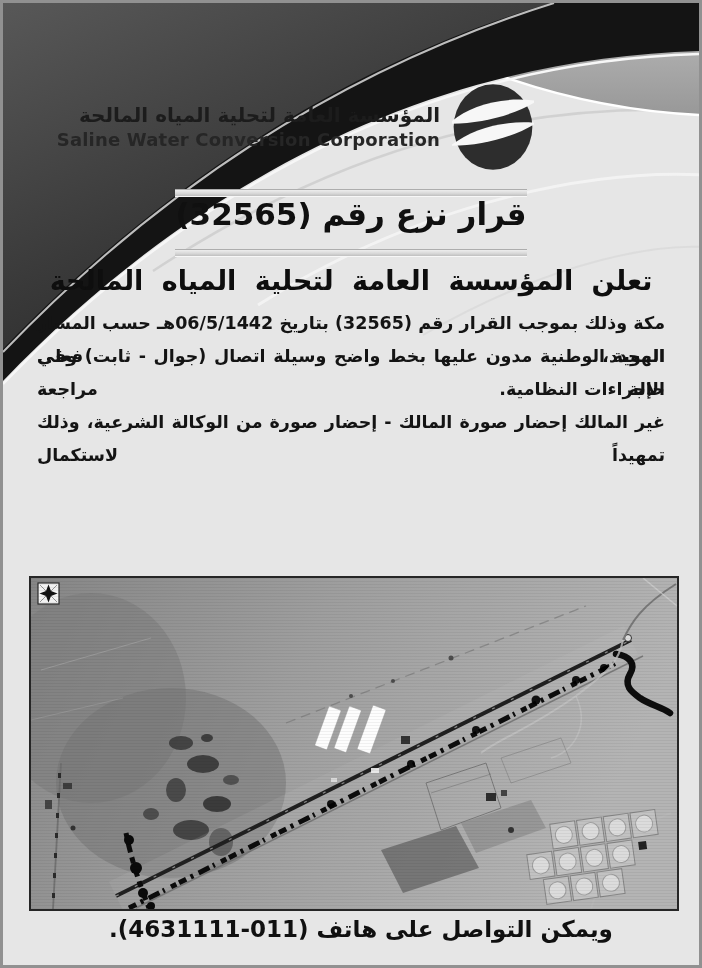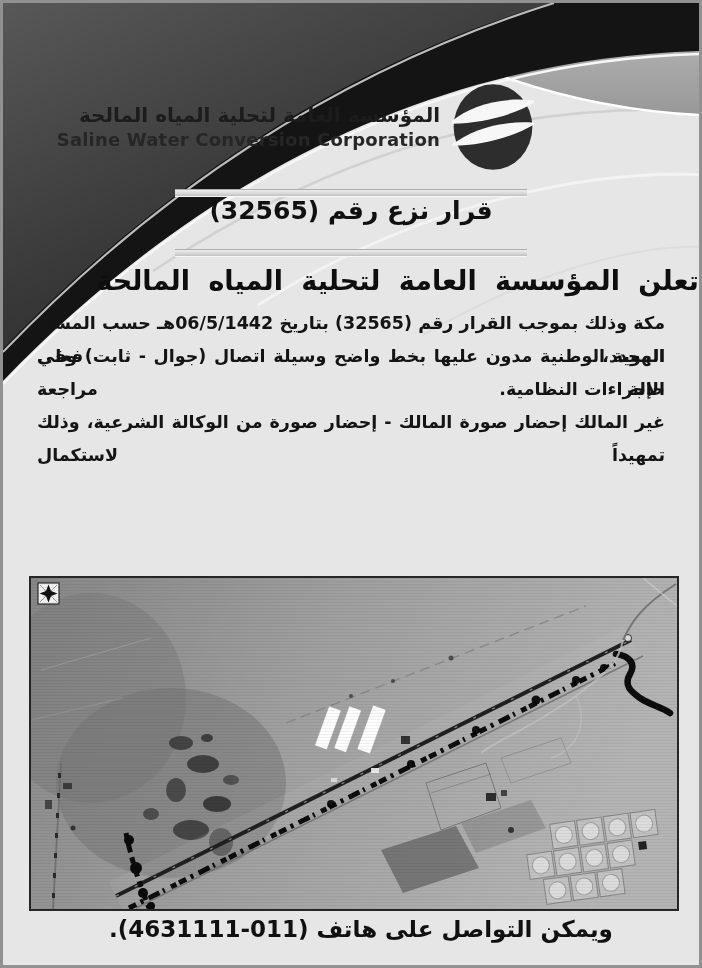--- a/index.html
+++ b/index.html
@@ -14,22 +14,22 @@
   .logo-badge{width:82px;height:88px;flex:0 0 auto;}
   .org-names{text-align:right;}
   .org-ar{font-size:20px;font-weight:700;color:#1c1c1c;line-height:26px;}
   .org-en{font-size:18px;font-weight:600;color:#262626;line-height:24px;letter-spacing:.2px;}
   .sep{position:absolute;left:172px;width:352px;height:6px;
        background:linear-gradient(180deg,#ededed 0%,#d9d9d9 55%,#bfbfbf 100%);
        border-top:1px solid #adadad;border-bottom:1px solid #f7f7f7;}
   .sep-top{top:186px;}
   .sep-bottom{top:246px;}
   .decision-title{position:absolute;top:193px;left:0;width:100%;text-align:center;
-       font-size:25px;font-weight:800;color:#101010;}
-  .announce-heading{position:absolute;top:262px;left:0;width:100%;
+       font-size:31px;font-weight:800;color:#101010;}
+  .announce-heading{position:absolute;top:262px;left:0;width:100%;text-align:center;
        font-size:27px;font-weight:800;color:#0e0e0e;word-spacing:9px;}
   .body-text{position:absolute;top:304px;right:34px;left:34px;color:#141414;}
   .body-line{font-size:17.5px;font-weight:700;line-height:33px;height:33px;
        text-align:justify;text-align-last:justify;white-space:normal;}
   .body-line.last{text-align-last:right;}
   .map-frame{position:absolute;top:573px;left:26px;width:646px;height:331px;
        border:2px solid #262626;box-shadow:inset 0 0 0 1px rgba(255,255,255,.25);background:#9a9a9a;}
   .map-frame svg{display:block;width:646px;height:331px;}
   .contact-line{position:absolute;top:913px;left:10px;width:100%;text-align:center;
        font-size:23px;font-weight:800;color:#101010;}

